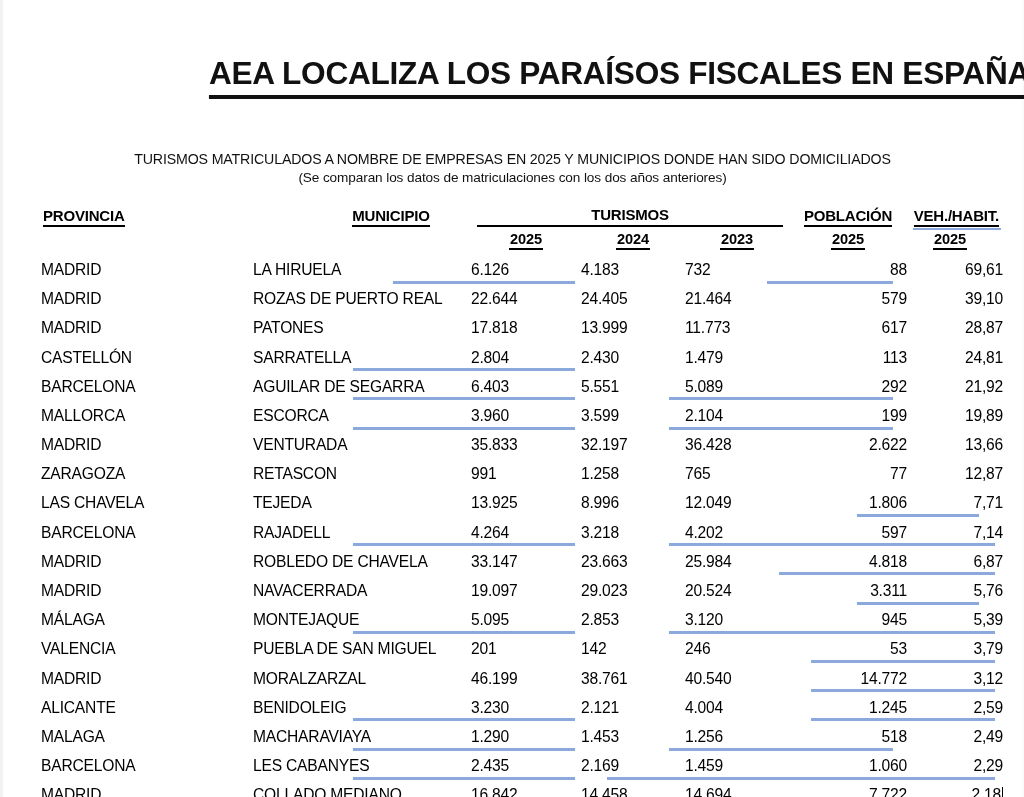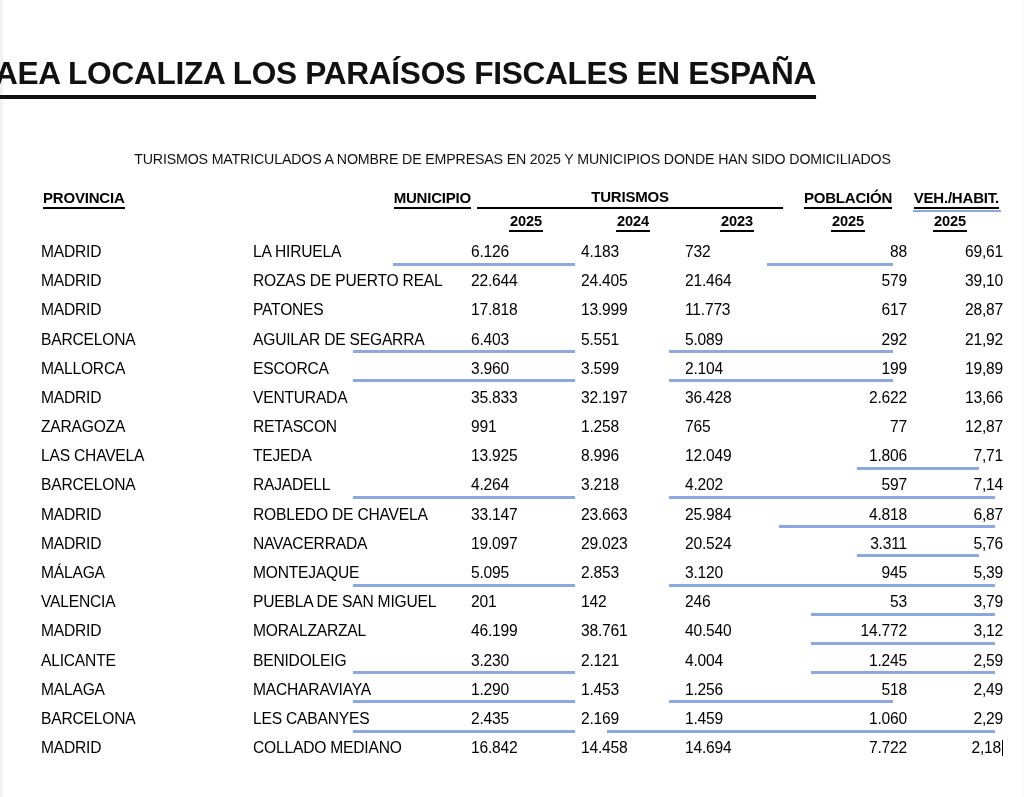--- a/index.html
+++ b/index.html
@@ -22,21 +22,21 @@
     width: 1024px;
     height: 797px;
     background: #ffffff;
     box-sizing: border-box;
     border-left: 3px solid #f2f2f2;
     border-right: 2px solid #fafafa;
   }
 
   
   .title-wrap {
-    text-align: left;
+    text-align: right;
     padding-top: 37px;
   }
   .main-title {
     display: inline-block;
     font-family: "Liberation Sans", sans-serif;
     font-weight: bold;
     font-size: 31px;
     letter-spacing: -0.3px;
     line-height: 1.06;
     color: #111111;
@@ -92,21 +92,21 @@
     font-weight: bold;
     vertical-align: bottom;
     letter-spacing: -0.2px;
   }
   .hdr-lbl {
     display: inline-block;
     border-bottom: 2.5px solid #000;
     padding-bottom: 1px;
   }
   th.h-prov { text-align: left; padding-left: 2px; }
-  th.h-muni { text-align: right; padding-left: 58px; }
+  th.h-muni { text-align: center; padding-left: 58px; }
   th.h-turismos {
     text-align: center;
     margin-top: 32px;
   }
   th.h-turismos .hdr-lbl {
     display: block;
     border-bottom: 2px solid #000;
     padding-bottom: 2px;
     margin: 0 6px;
   }
@@ -190,20 +190,21 @@
 <body>
 
 <div id="page">
 
   <div class="title-wrap">
     <h1 class="main-title">AEA LOCALIZA LOS PARAÍSOS FISCALES EN ESPAÑA</h1>
   </div>
 
   <div class="subtitle-wrap">
     <div class="subtitle-1">TURISMOS MATRICULADOS A NOMBRE DE EMPRESAS EN 2025 Y MUNICIPIOS DONDE HAN SIDO DOMICILIADOS</div>
+    <div class="subtitle-2">(Se comparan los datos de matriculaciones con los dos años anteriores)</div>
   </div>
 
   <div class="table-area">
     <table class="sheet">
       <colgroup>
         <col class="c-prov">
           <col class="c-muni">
           <col class="c-t25">
         <col class="c-t24">
           <col class="c-t23">
@@ -271,20 +272,29 @@
           <tr class="data-row">
             <td class="cell-prov"><span>MADRID</span></td>
             <td class="cell-muni"><span>PATONES</span></td>
             <td class="cell-num"><span>17.818</span></td>
             <td class="cell-num"><span>13.999</span></td>
             <td class="cell-num"><span>11.773</span></td>
             <td class="cell-pob"><span>617</span></td>
             <td class="cell-veh"><span>28,87</span></td>
           </tr>
           <tr class="data-row">
+            <td class="cell-prov"><span>CASTELLÓN</span></td>
+            <td class="cell-muni"><span>SARRATELLA</span></td>
+            <td class="cell-num"><span>2.804</span><span class="ul long"></span></td>
+            <td class="cell-num"><span>2.430</span></td>
+            <td class="cell-num"><span>1.479</span></td>
+            <td class="cell-pob"><span>113</span></td>
+            <td class="cell-veh"><span>24,81</span></td>
+          </tr>
+          <tr class="data-row">
             <td class="cell-prov"><span>BARCELONA</span></td>
             <td class="cell-muni"><span>AGUILAR DE SEGARRA</span></td>
             <td class="cell-num"><span>6.403</span><span class="ul long"></span></td>
             <td class="cell-num"><span>5.551</span></td>
             <td class="cell-num"><span>5.089</span><span class="ul-right r1"></span></td>
             <td class="cell-pob"><span>292</span><span class="ul pobm"></span></td>
             <td class="cell-veh"><span>21,92</span></td>
           </tr>
           <tr class="data-row">
             <td class="cell-prov"><span>MALLORCA</span></td>

